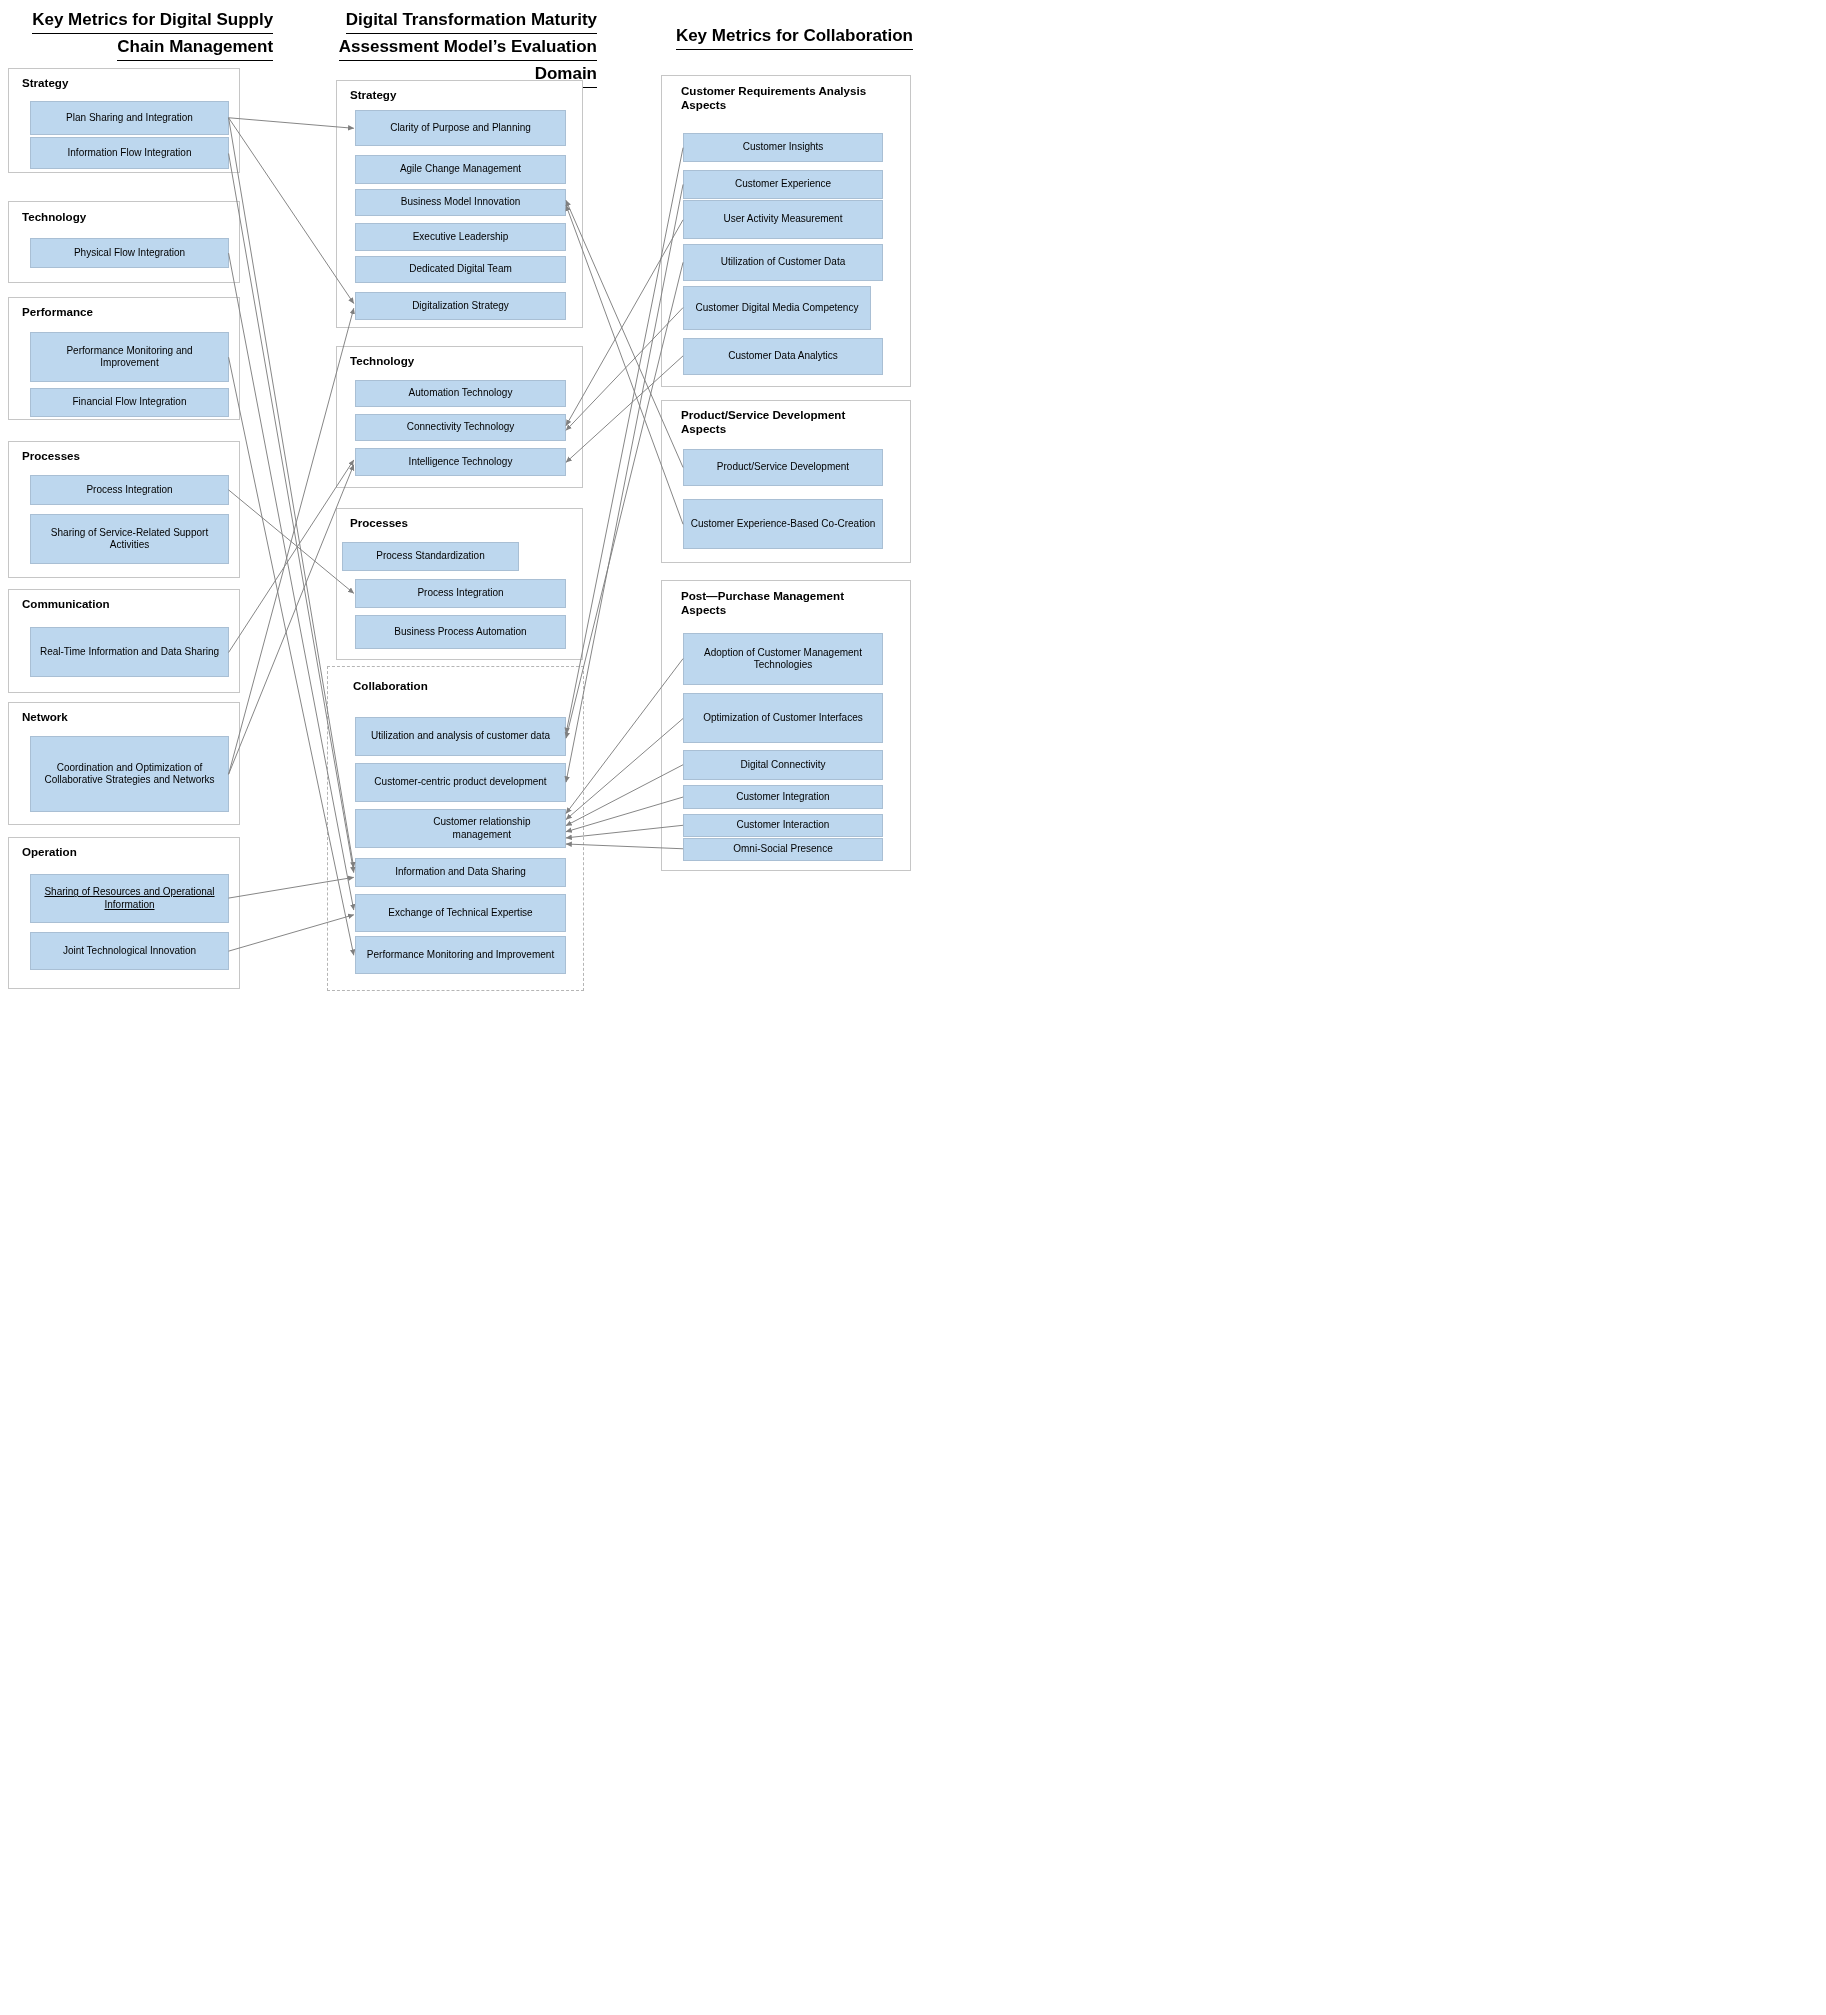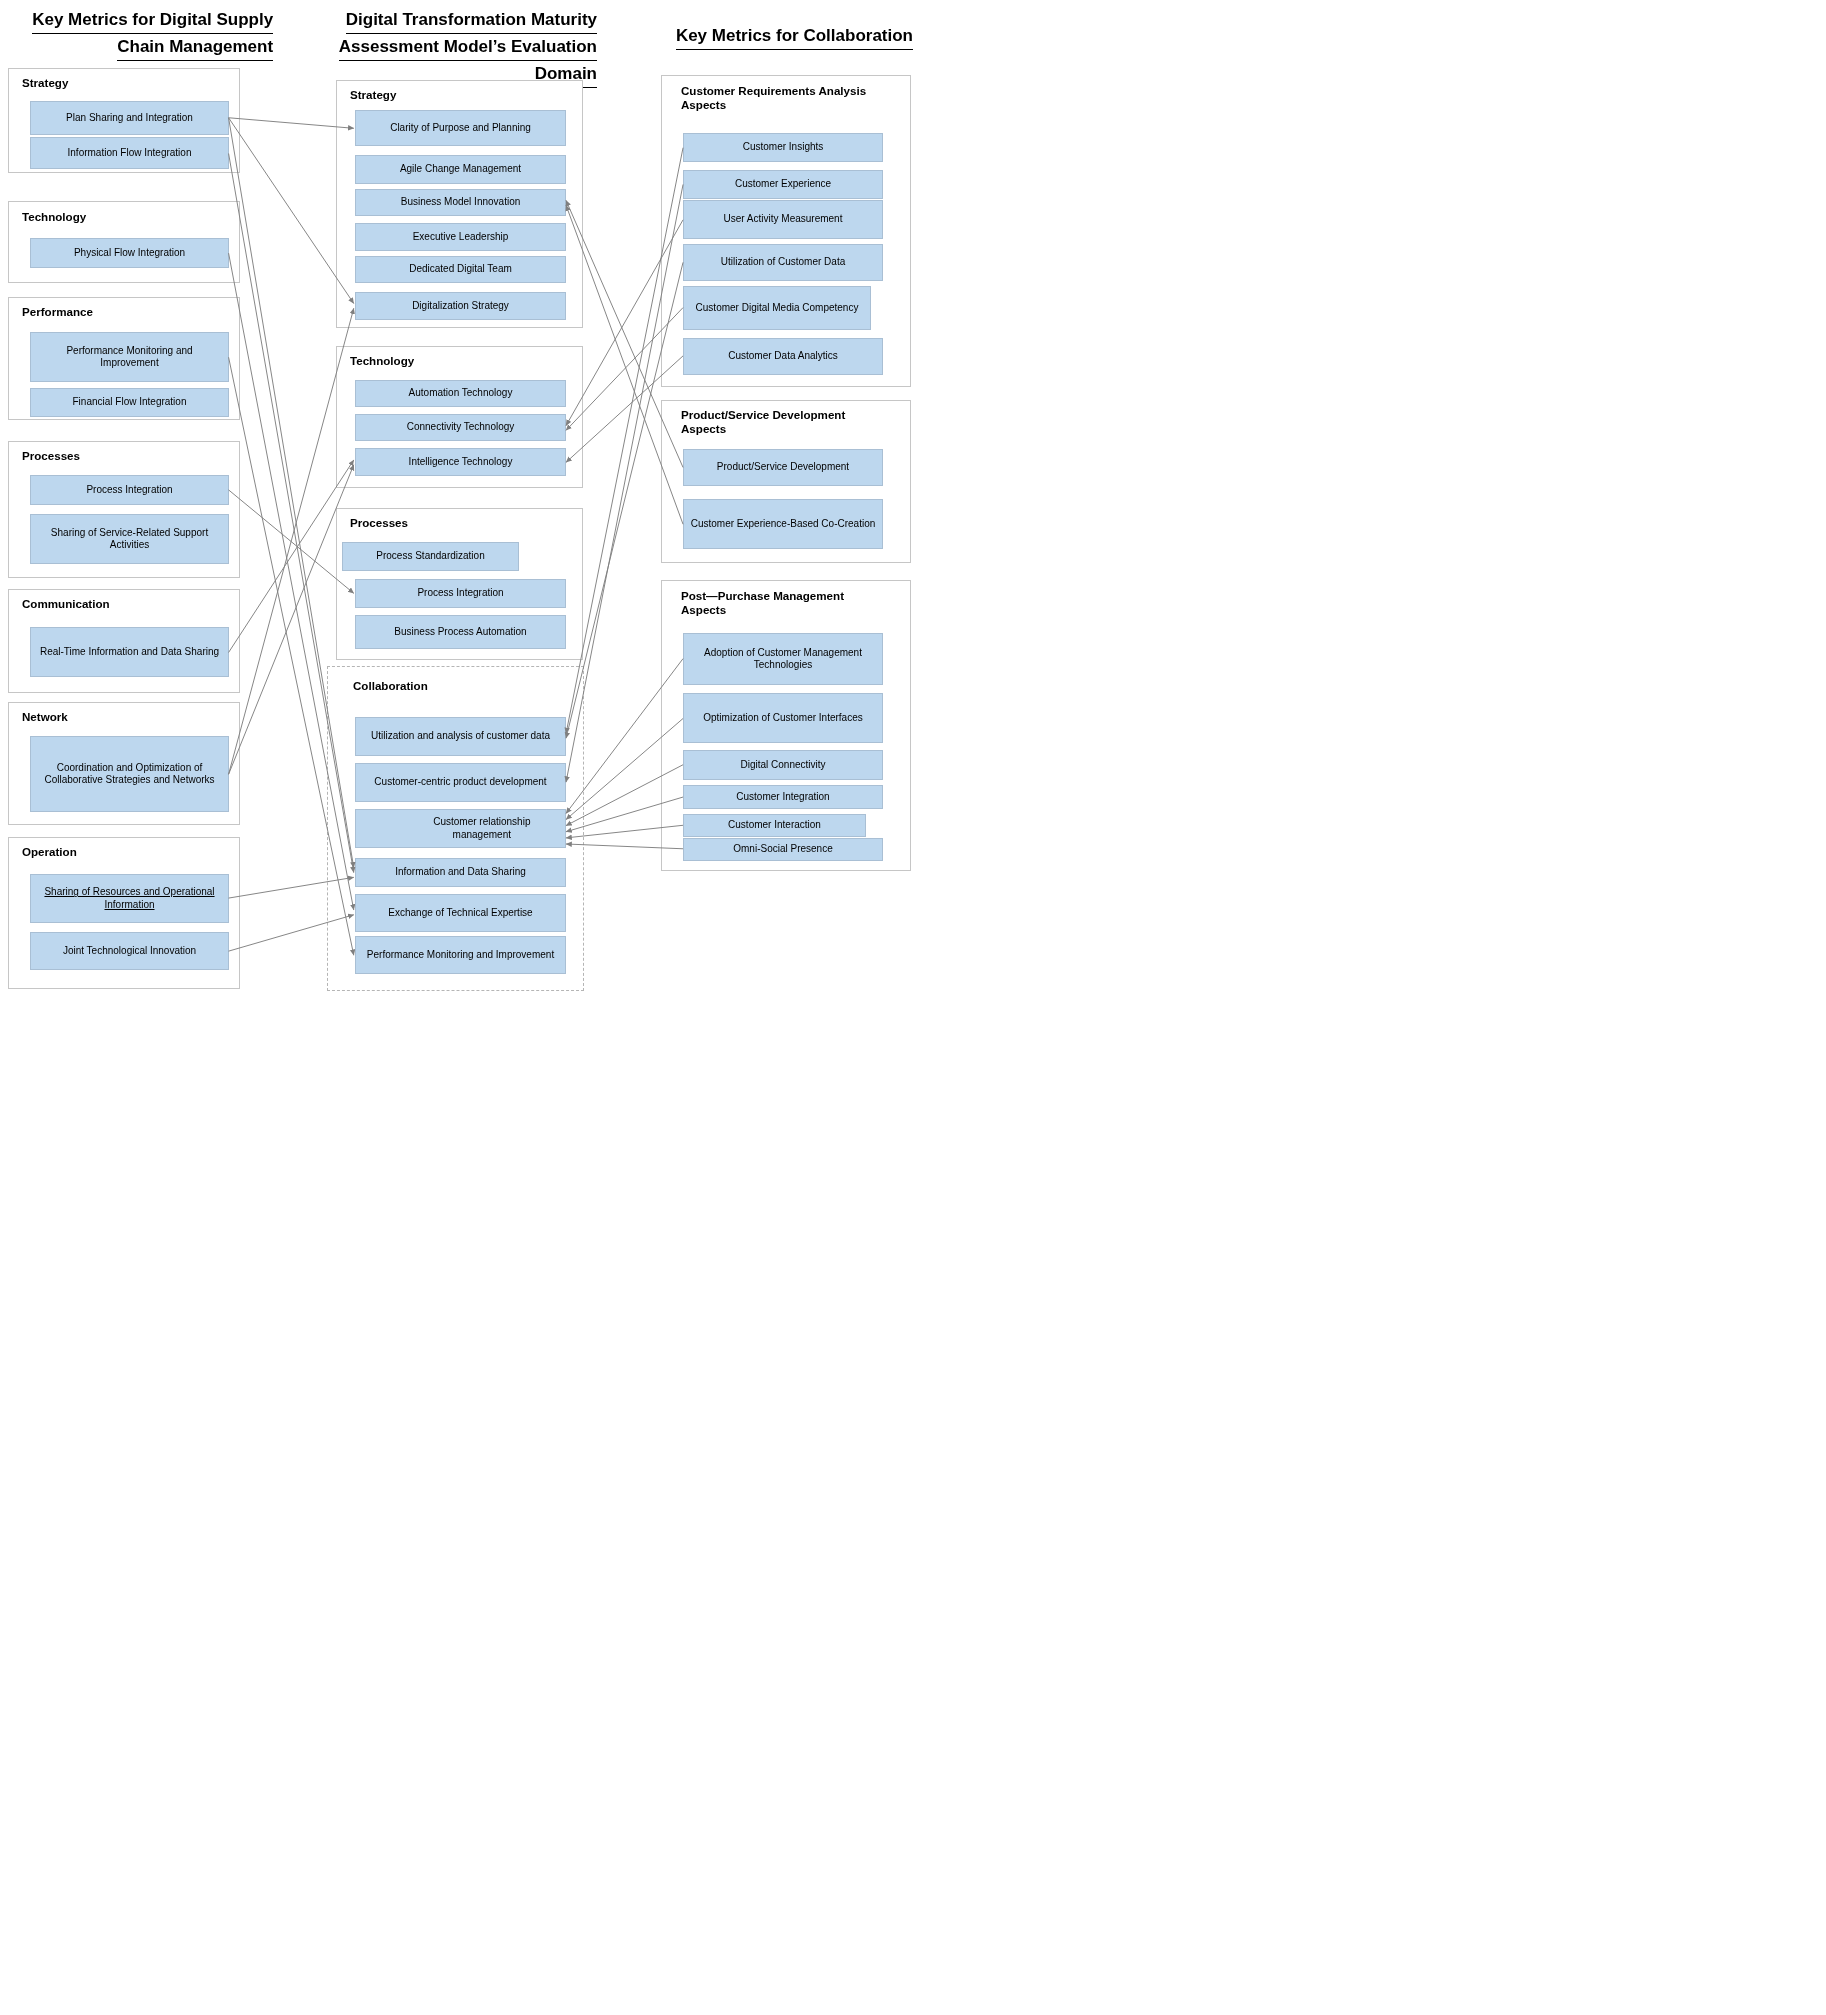--- a/index.html
+++ b/index.html
@@ -94,21 +94,21 @@
       <div class="group" style="left: 661px; top: 400px; width: 248px; height: 161px;"></div>
       <div class="group-label" style="left: 681px; top: 408px; width: 197px;">Product/Service Development Aspects</div>
       <div class="item" style="left: 683px; top: 449px; width: 200px; height: 37px;">Product/Service Development</div>
       <div class="item" style="left: 683px; top: 499px; width: 200px; height: 50px;">Customer Experience-Based Co-Creation</div>
       <div class="group" style="left: 661px; top: 580px; width: 248px; height: 289px;"></div>
       <div class="group-label" style="left: 681px; top: 589px; width: 197px;">Post—Purchase Management Aspects</div>
       <div class="item" style="left: 683px; top: 633px; width: 200px; height: 52px;">Adoption of Customer Management Technologies</div>
       <div class="item" style="left: 683px; top: 693px; width: 200px; height: 50px;">Optimization of Customer Interfaces</div>
       <div class="item" style="left: 683px; top: 750px; width: 200px; height: 30px;">Digital Connectivity</div>
       <div class="item" style="left: 683px; top: 785px; width: 200px; height: 24px;">Customer Integration</div>
-      <div class="item" style="left: 683px; top: 814px; width: 183px; height: 23px;">Customer Interaction</div>
+      <div class="item" style="left: 683px; top: 814px; width: 200px; height: 23px;">Customer Interaction</div>
       <div class="item" style="left: 683px; top: 838px; width: 200px; height: 22.5px;">Omni-Social Presence</div>
     </div>
   <svg id="connector-layer" width="913" height="1007" viewBox="0 0 1342 1480">
     <defs>
       <marker id="arrow" markerWidth="10" markerHeight="9" refX="8.5" refY="4" orient="auto" markerUnits="userSpaceOnUse">
         <path d="M0,0 L9,4 L0,8 z" fill="#7f7f7f"></path>
       </marker>
     </defs>
     <g id="lines">
         <line x1="336" y1="173" x2="520" y2="188.5" stroke="#7f7f7f" stroke-width="1.4" marker-end="url(#arrow)"></line>

